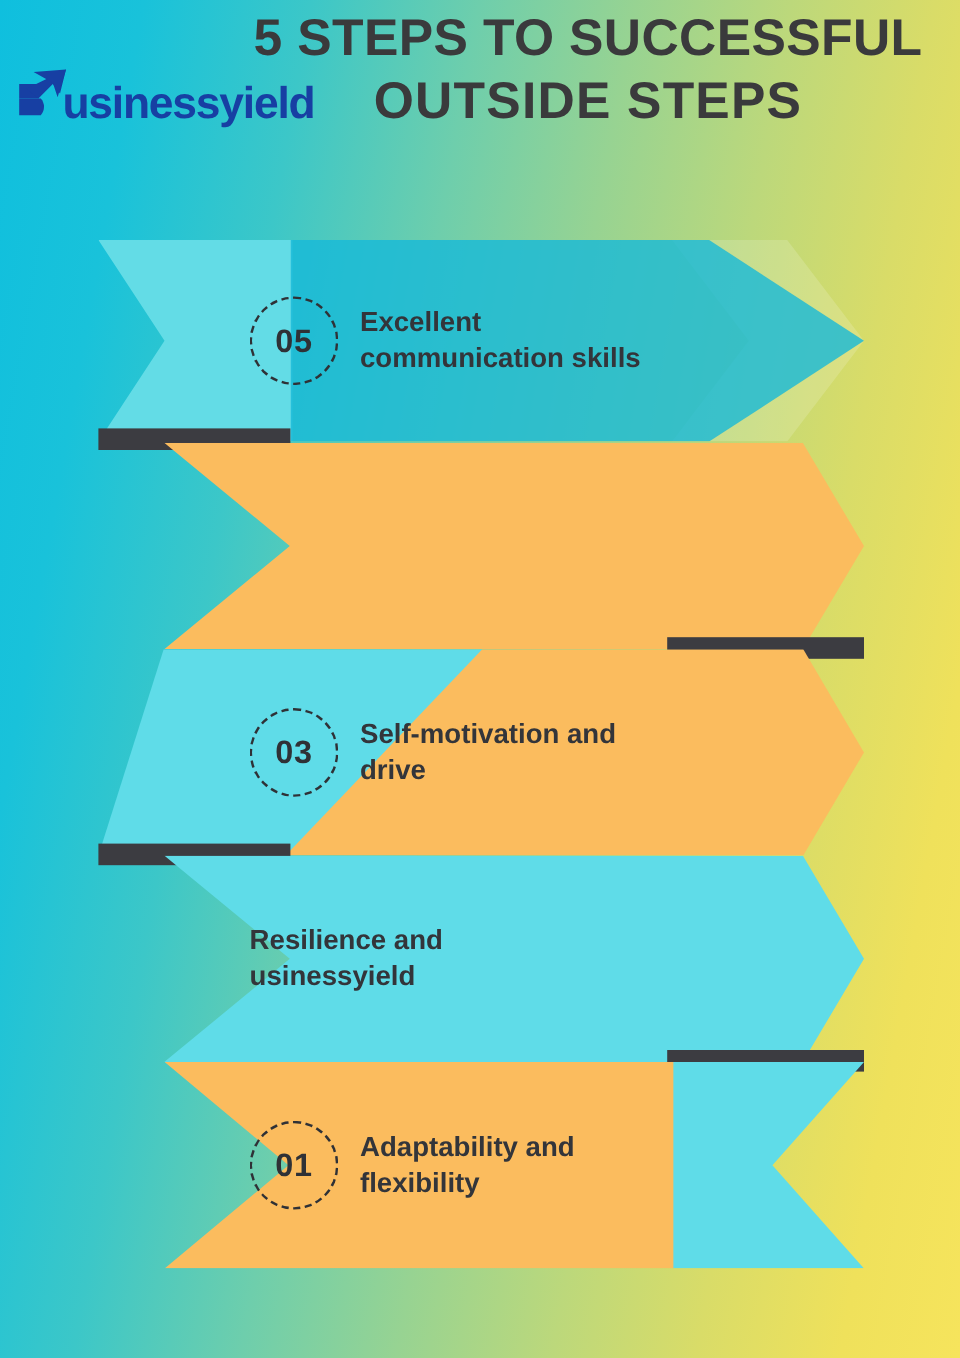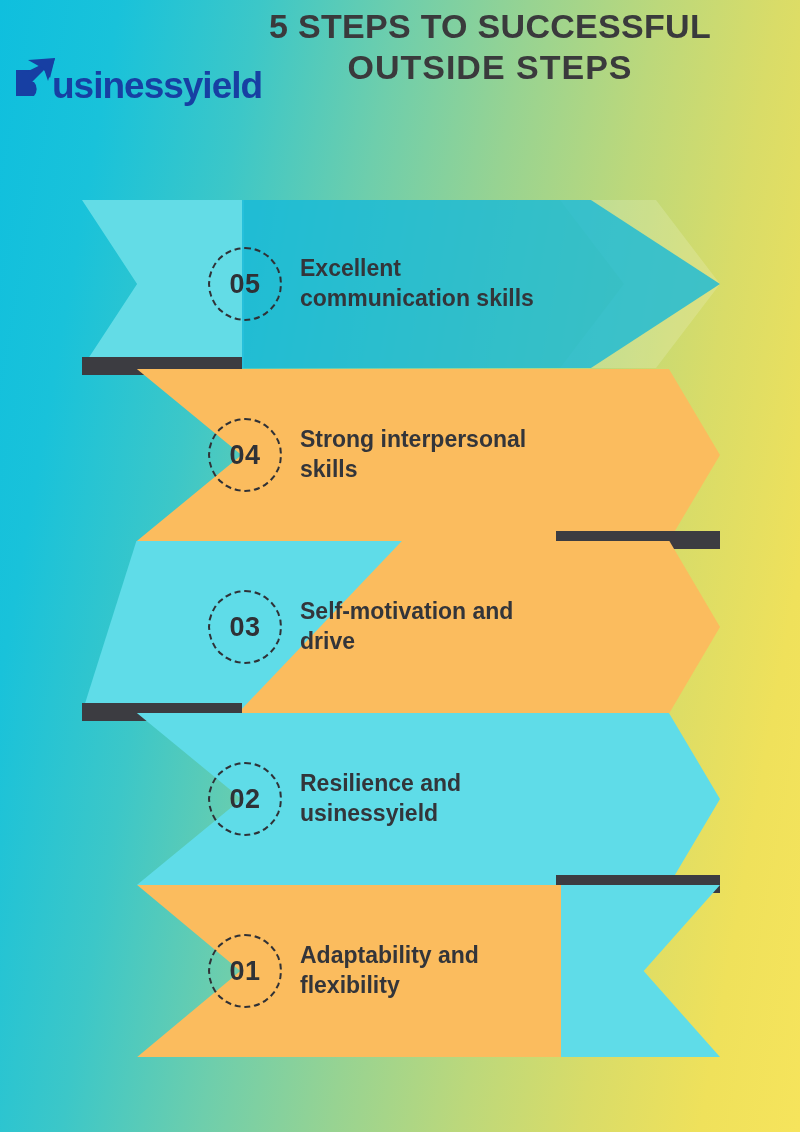--- a/index.html
+++ b/index.html
@@ -53,21 +53,21 @@
   }
 
   #title{
     position:absolute;
     left:200px; top:6px;
     width:580px;
     text-align:center;
     color:#3A3A3C;
     font-family:"Liberation Sans", sans-serif;
     font-weight:bold;
-    font-size:34px;
+    font-size:43px;
     line-height:1.22;
     letter-spacing:0.3px;
   }
   #title .ln{ display:block; }
   #title .ln2{ letter-spacing:1px; }
 
   
   #steps{
     position:absolute;
     left:0; top:0; width:768px; height:1132px;
@@ -167,25 +167,20 @@
 communication skills</div>
       </div>
     </div>
 
     <div class="shadowbar" style="left:82px;width:160px;top:357px;"></div>
 
     <div class="row" style="top:369px;height:172px;">
       <div class="band" style="left:82px;width:638px;background:#FBBC5E;
                   clip-path:polygon(8.6% 0, 92% 0, 100% 50%, 92% 100%, 8.6% 100%, 25% 50%);"></div>
 
-      <div class="label">
-        <div class="numcircle">04</div>
-        <div class="steptext">Strong interpersonal
-skills</div>
-      </div>
     </div>
 
     <div class="shadowbar" style="left:556px;width:164px;top:531px;"></div>
 
     <div class="row" style="top:541px;height:172px;">
 
       <div class="band" style="left:82px;width:320px;background:#5FDCE8;
                   clip-path:polygon(17% 0, 100% 0, 83% 100%, 0 100%);"></div>
 
       <div class="band" style="left:238px;width:482px;background:#FBBC5E;
@@ -198,21 +193,20 @@
       </div>
     </div>
 
     <div class="shadowbar" style="left:82px;width:160px;top:703px;"></div>
 
     <div class="row" style="top:713px;height:172px;">
       <div class="band" style="left:82px;width:638px;background:#5FDCE8;
                   clip-path:polygon(8.6% 0, 92% 0, 100% 50%, 92% 100%, 8.6% 100%, 25% 50%);"></div>
 
       <div class="label">
-        <div class="numcircle">02</div>
         <div class="steptext">Resilience and
 usinessyield</div>
       </div>
     </div>
 
     <div class="shadowbar" style="left:556px;width:164px;top:875px;"></div>
 
     <div class="row" style="top:885px;height:172px;">
 
       <div class="band" style="left:82px;width:480px;background:#FBBC5E;

